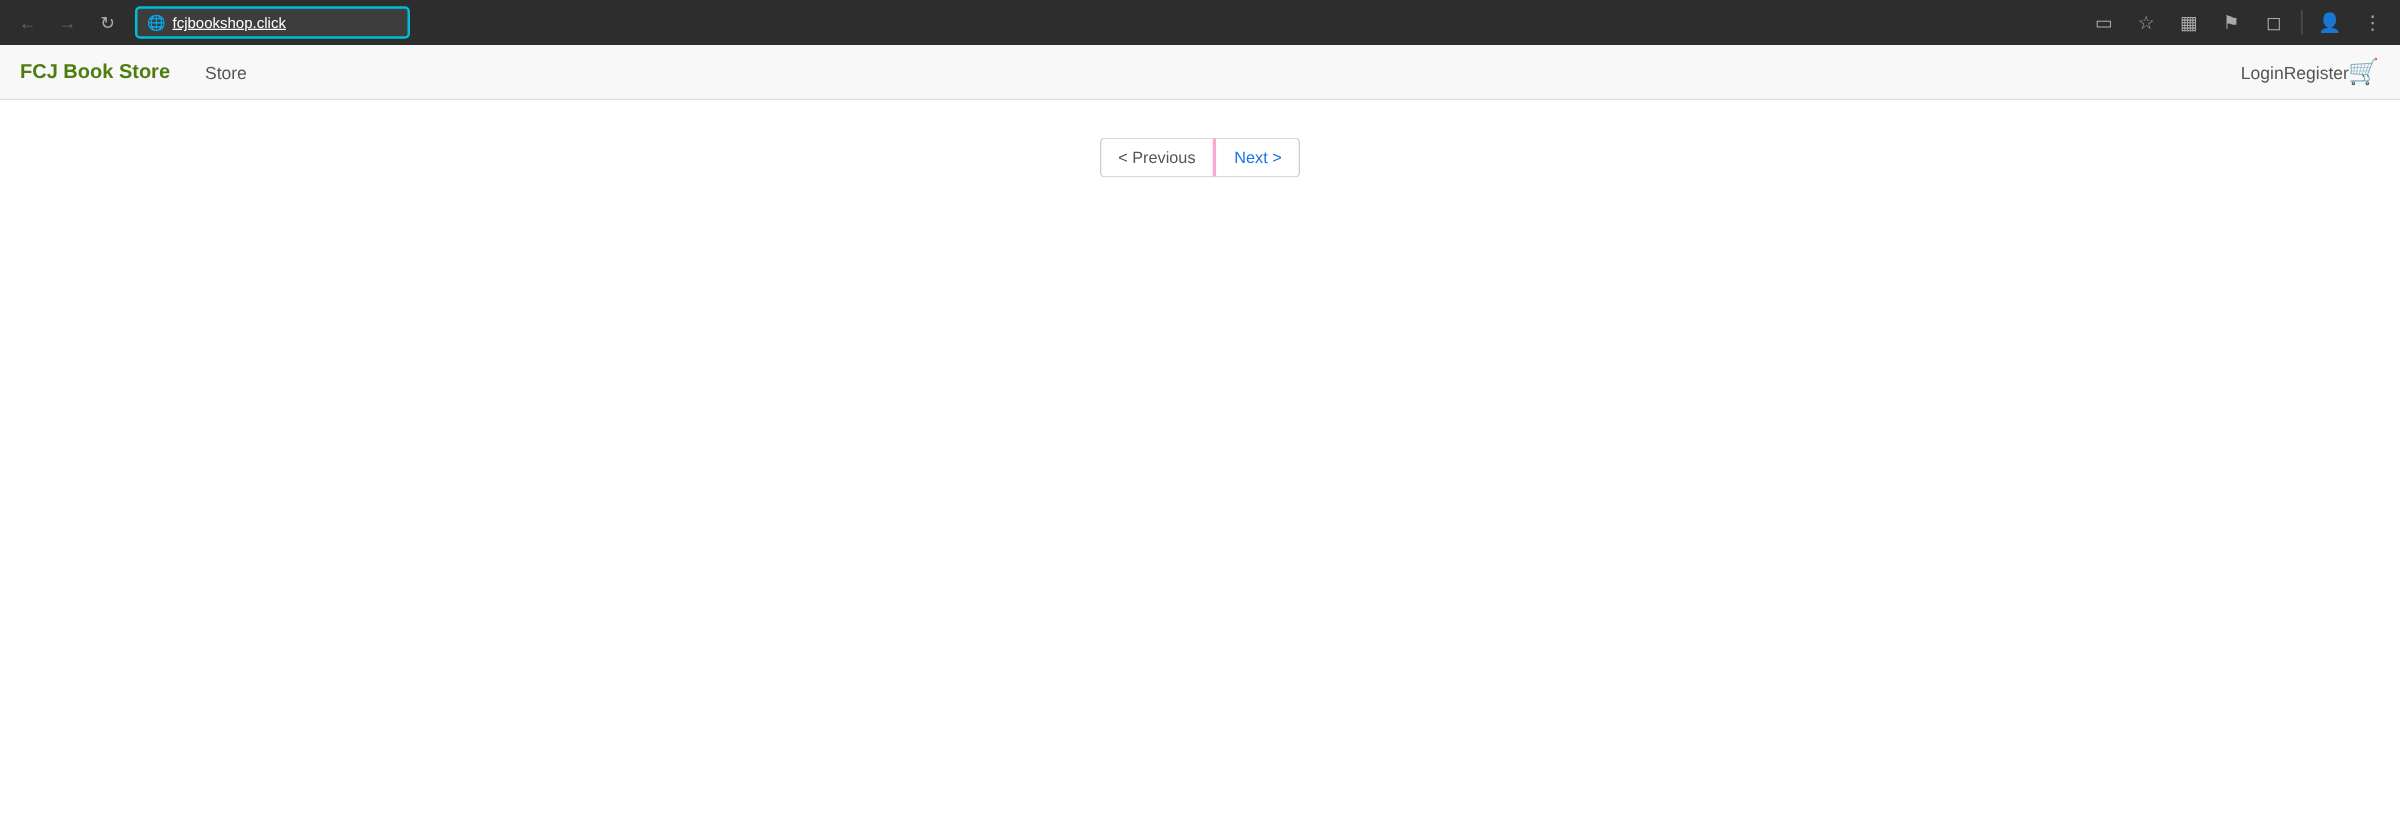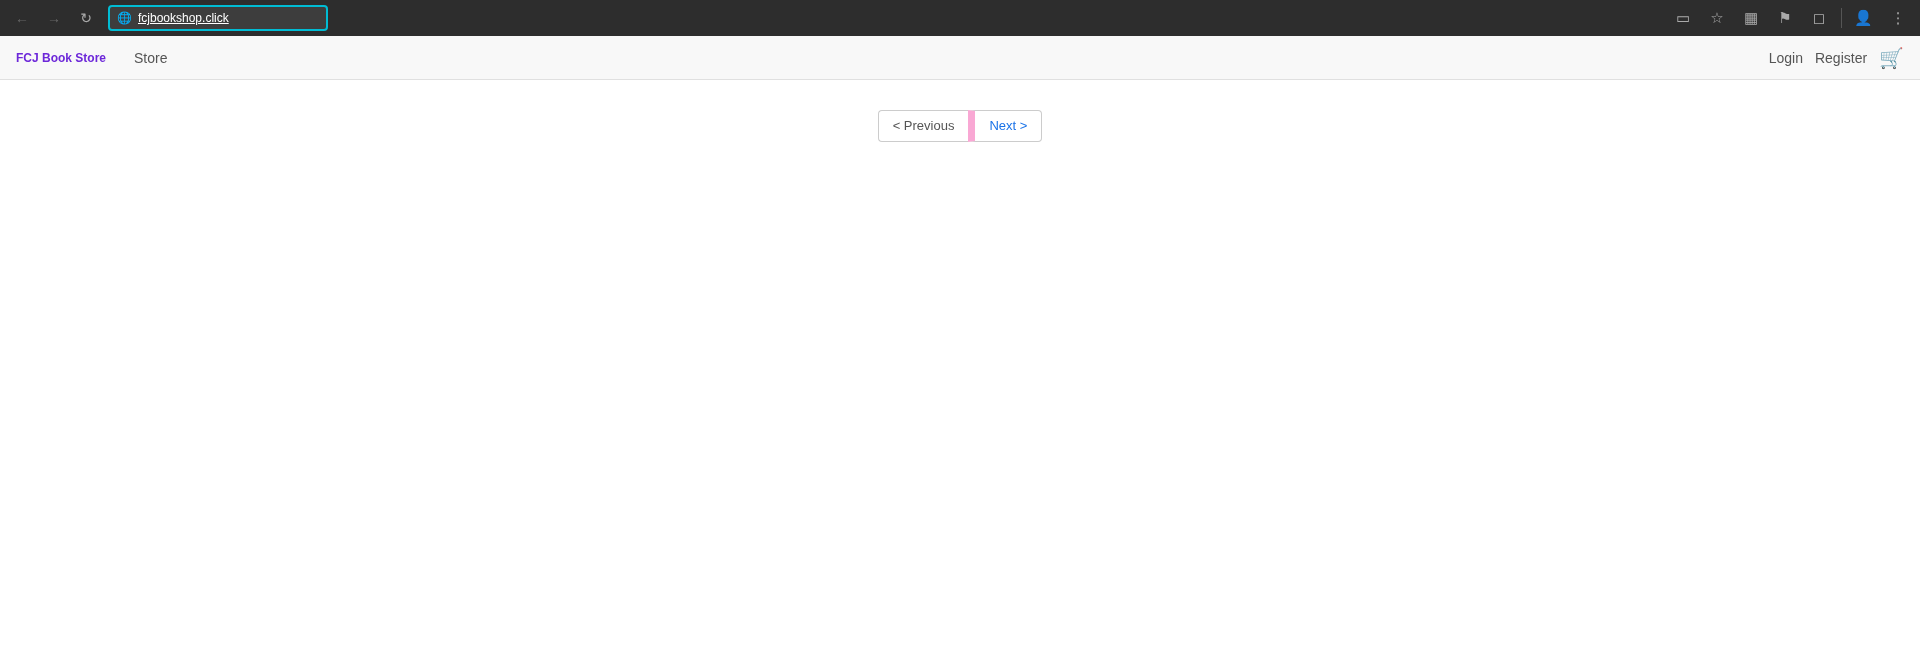--- a/index.html
+++ b/index.html
@@ -118,40 +118,40 @@
     .navbar {
       background: #f8f8f8;
       border-bottom: 1px solid #e0e0e0;
       height: 44px;
       display: flex;
       align-items: center;
       padding: 0 16px;
     }
 
     .navbar-brand {
-      font-size: 12px;
+      font-size: 16px;
       font-weight: bold;
-      color: #6d28d9;
+      color: #4d7c0f;
       margin-right: 20px;
       cursor: pointer;
     }
 
     .navbar-link {
       color: #555;
       text-decoration: none;
       font-size: 14px;
       cursor: pointer;
       padding: 4px 8px;
     }
 
     .navbar-right {
       margin-left: auto;
       display: flex;
       align-items: center;
-      gap: 12px;
+      gap: 0;
     }
 
     .navbar-auth-link {
       color: #555;
       text-decoration: none;
       font-size: 14px;
       cursor: pointer;
     }
 
     .cart-icon {
@@ -185,21 +185,21 @@
       cursor: pointer;
       line-height: 1.4;
     }
 
     .pagination-btn:first-child {
       border-right: none;
       border-radius: 4px 0 0 4px;
     }
 
     .pagination-btn:last-child {
-      border-left: 7px solid #f9a8d4;
+      border-left: 3px solid #f9a8d4;
       border-radius: 0 4px 4px 0;
       color: #1a73e8;
     }
   </style>
 </head>
 <body>
 
 <div class="browser-chrome">
   <div class="browser-nav-buttons">
     <button class="browser-nav-btn disabled">←</button>

